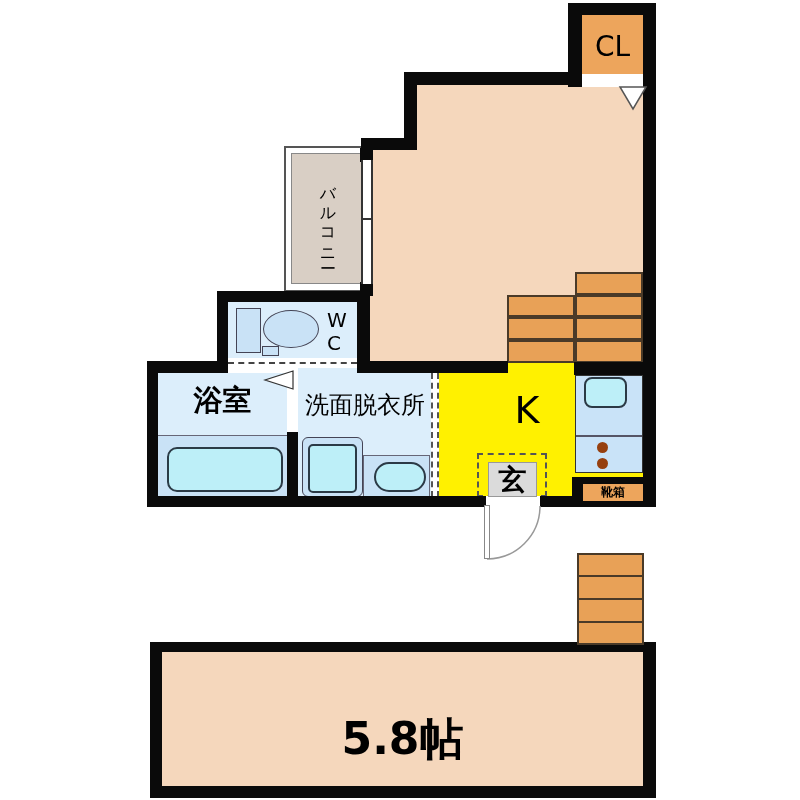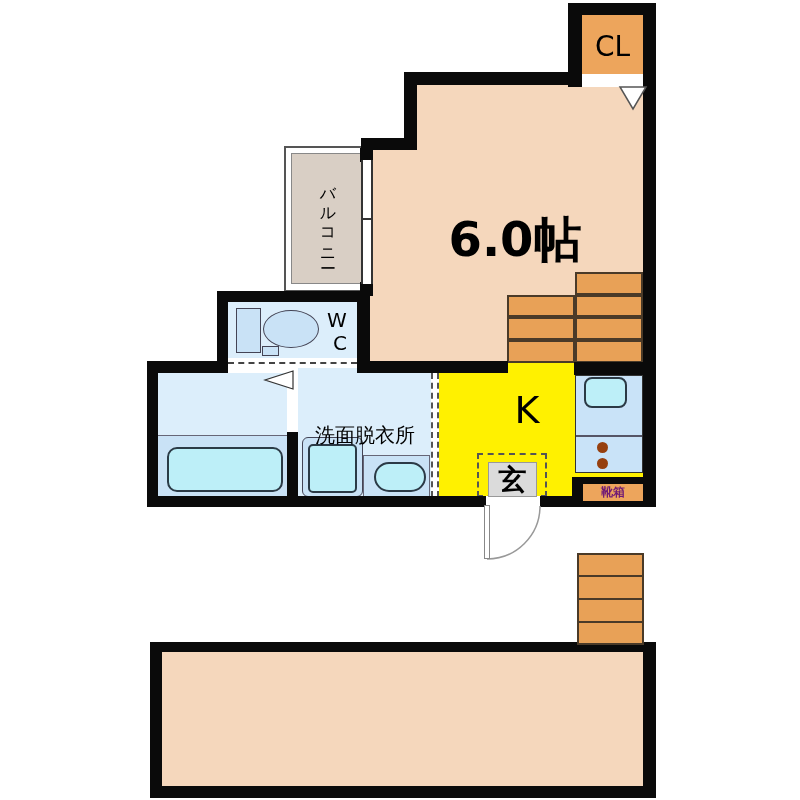--- a/index.html
+++ b/index.html
@@ -3,21 +3,21 @@
 <meta charset="utf-8">
 <style>
   html,body{margin:0;padding:0;background:#fff;}
   #plan{position:relative;width:800px;height:800px;background:#fff;overflow:hidden;
         font-family:"DejaVu Sans",sans-serif;color:#000;}
   .abs{position:absolute;box-sizing:border-box;}
   .wall{background:#0a0a0a;z-index:3;}
   .fill{z-index:1;}
   .fix{z-index:2;}
   .door{z-index:4;}
-  .lbl{z-index:5;display:flex;align-items:center;justify-content:center;text-align:right;}
+  .lbl{z-index:5;display:flex;align-items:center;justify-content:center;text-align:left;}
   .peach{background:#F5D7BC;}
   .orange{background:#EDA55C;}
   .yellow{background:#FFF100;}
   .blue{background:#DCEEFB;}
   .blue2{background:#C9E2F6;}
   .cyan{background:#BDEFF8;border:2px solid #2b3a46;}
   .stair{position:absolute;box-sizing:border-box;background:#E8A157;border:2px solid #4a3a28;z-index:2;}
   .vtxt{writing-mode:vertical-rl;letter-spacing:3px;}
   svg{display:block;}
 </style>
@@ -107,21 +107,21 @@
   <div class="abs fix lbl" style="left:488px;top:462px;width:49px;height:35px;background:#DBDBDB;border:1px solid #999;font-size:28px;font-weight:bold;">
     <span>玄</span>
   </div>
 
   <div class="abs door" style="left:486px;top:496px;width:54px;height:11px;background:#fff;"></div>
   <svg class="abs door" style="left:481px;top:500px;" width="64" height="64" viewBox="0 0 64 64">
     <path d="M 6 59 A 53 53 0 0 0 59 6" fill="none" stroke="#999" stroke-width="1.5"></path>
   </svg>
   <div class="abs door" style="left:484px;top:505px;width:6px;height:54px;background:#fff;border:1px solid #888;"></div>
 
-  <div class="abs lbl" style="left:583px;top:484px;width:60px;height:17px;background:#EDA55C;z-index:4;font-size:12px;font-weight:bold;color:#701a75;">
+  <div class="abs lbl" style="left:583px;top:484px;width:60px;height:17px;background:#EDA55C;z-index:4;font-size:12px;font-weight:bold;color:#000000;">
     <span>靴箱</span>
   </div>
 
   <div class="stair" style="left:575px;top:272px;width:68px;height:23px;"></div>
   <div class="stair" style="left:575px;top:295px;width:68px;height:22px;"></div>
   <div class="stair" style="left:575px;top:317px;width:68px;height:23px;"></div>
   <div class="stair" style="left:575px;top:340px;width:68px;height:23px;"></div>
   <div class="stair" style="left:507px;top:295px;width:68px;height:22px;"></div>
   <div class="stair" style="left:507px;top:317px;width:68px;height:23px;"></div>
   <div class="stair" style="left:507px;top:340px;width:68px;height:23px;"></div>
@@ -136,30 +136,33 @@
   <div class="stair" style="left:577px;top:575px;width:67px;height:25px;z-index:4;"></div>
   <div class="stair" style="left:577px;top:598px;width:67px;height:25px;z-index:4;"></div>
   <div class="stair" style="left:577px;top:621px;width:67px;height:24px;z-index:4;"></div>
 
   <div class="abs lbl" style="left:582px;top:15px;width:61px;height:62px;font-size:28px;">
     <span>CL</span>
   </div>
 
   <div class="abs lbl" style="left:395px;top:152px;width:240px;height:120px;font-size:48px;font-weight:bold;line-height:54px;">
     <span><br>
-    <span>6.0帖</span></span>
+    </span>
   </div>
 
+  <div class="abs lbl" style="left:158px;top:380px;width:129px;height:42px;font-size:29px;font-weight:bold;">
+    <span>浴室</span>
+  </div>
 
-  <div class="abs lbl" style="left:298px;top:391px;width:134px;height:28px;font-size:20px;margin-top:30px;">
+  <div class="abs lbl" style="left:298px;top:391px;width:134px;height:28px;font-size:24px;">
     <span>洗面脱衣所</span>
   </div>
 
   <div class="abs lbl" style="left:467px;top:388px;width:120px;height:44px;font-size:38px;">
     <span>K</span>
   </div>
 
   <div class="abs lbl" style="left:162px;top:658px;width:481px;height:112px;font-size:44px;font-weight:bold;line-height:50px;">
     <span><br>
-    </span>
+    <span>5.8帖</span></span>
   </div>
 
 </div>
 
 </body></html>

